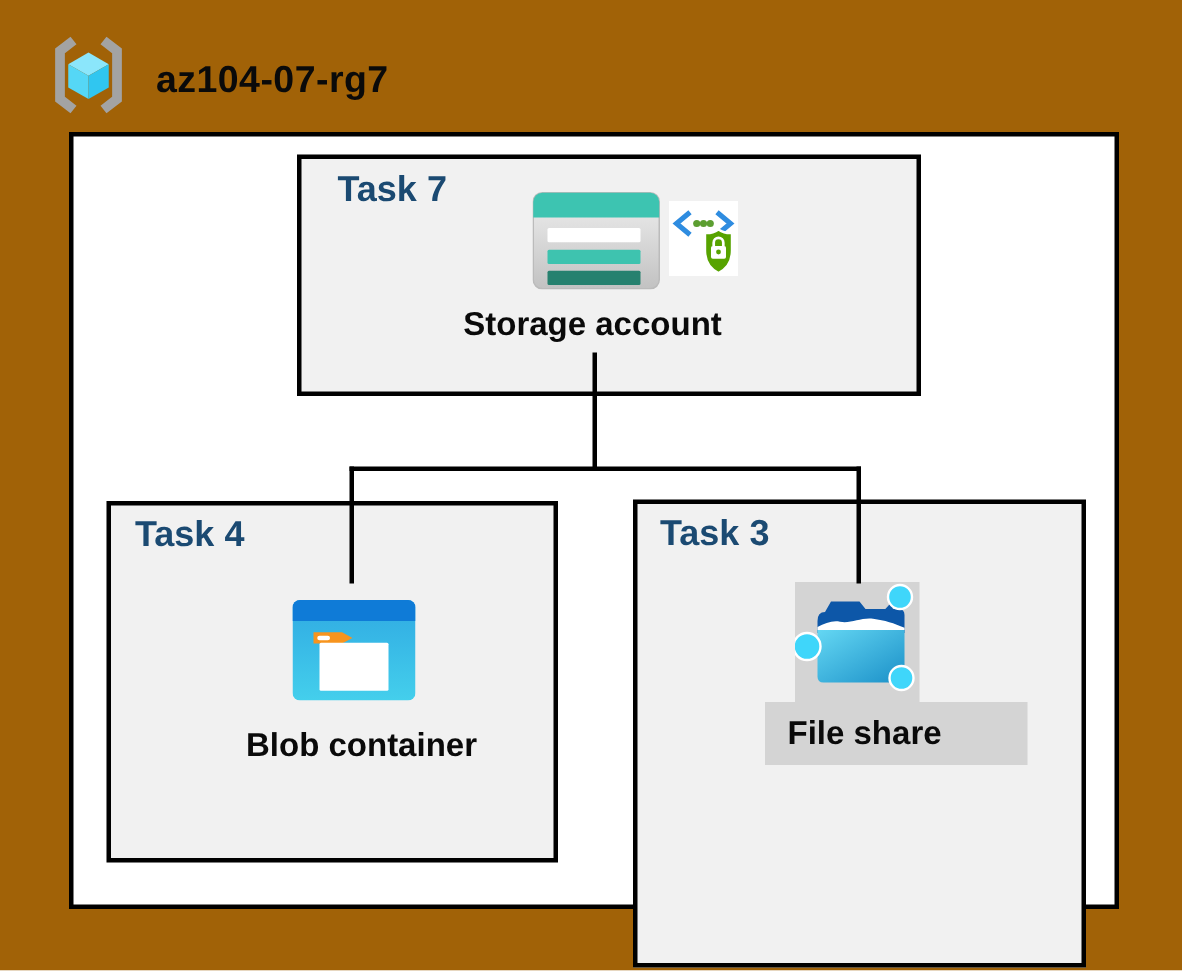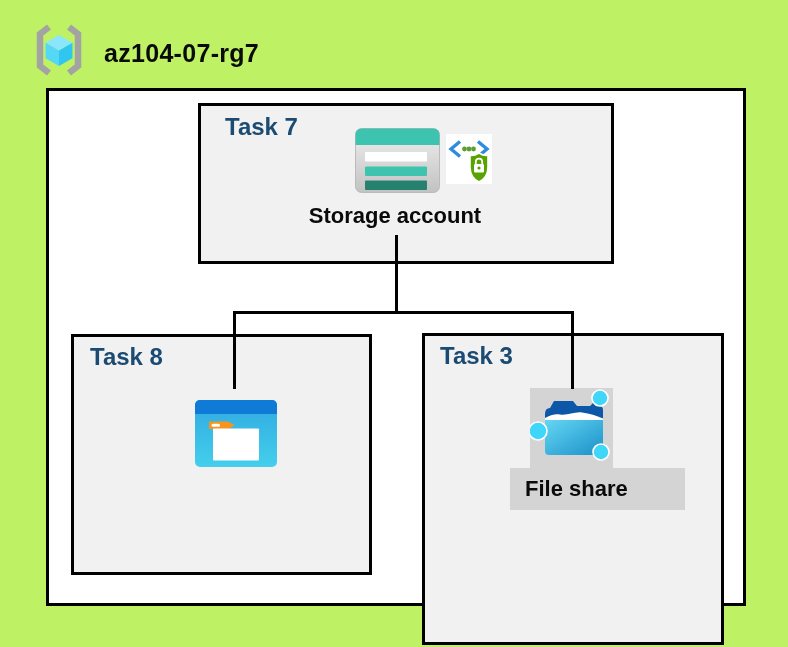--- a/index.html
+++ b/index.html
@@ -1,17 +1,17 @@
 <!DOCTYPE html>
 <html><head>
 <meta charset="utf-8">
 <style>
   html,body{margin:0;padding:0;background:#ffffff;}
   .canvas{
-    position:relative;width:788px;height:647px;background:#bef264;overflow:hidden;
+    position:relative;width:788px;height:647px;background:#a16207;overflow:hidden;
     font-family:"Liberation Sans", sans-serif;
   }
   
   .rg-icon{position:absolute;left:31px;top:23px;width:56px;height:54px;}
   .rg-title{
     position:absolute;left:104px;top:36px;height:34px;line-height:34px;
     font-size:25px;font-weight:700;color:#0a0a0a;letter-spacing:.3px;
   }
   
   .rg-boundary{
@@ -108,41 +108,42 @@
       <path d="M33 19 C36 21 39.5 21.6 42 21.4 L42 33 C42 41 38 45.5 33 48 C28 45.5 24 41 24 33 L24 21.4 C26.5 21.6 30 21 33 19 Z" fill="#57a300" stroke="#ffffff" stroke-width="1.6"></path>
       <path d="M29.8 30 L29.8 27.8 A3.2 3.2 0 0 1 36.2 27.8 L36.2 30" stroke="#ffffff" stroke-width="1.8" fill="none"></path>
       <rect x="28" y="30" width="10" height="8.5" rx="1.2" fill="#ffffff"></rect>
       <circle cx="33" cy="34" r="1.6" fill="#57a300"></circle>
     </svg>
 
     <div class="item-label" id="storage-label">Storage account</div>
   </div>
 
   <div class="task-box" id="task2">
-    <div class="task-label">Task 8</div>
+    <div class="task-label">Task 4</div>
 
     <svg id="blob-icon" viewBox="0 0 82 67" aria-hidden="true">
       <defs>
         <linearGradient id="blobBody" x1="0" y1="0" x2="0" y2="1">
           <stop offset="0" stop-color="#2fa9e2"></stop>
             <stop offset="1" stop-color="#44cfec"></stop>
         </linearGradient>
         <clipPath id="blobClip">
             <rect x="0" y="0" width="82" height="67" rx="5"></rect>
           </clipPath>
       </defs>
       <g clip-path="url(#blobClip)">
         <rect x="0" y="0" width="82" height="67" fill="url(#blobBody)"></rect>
         <rect x="0" y="0" width="82" height="14" fill="#0f7bd7"></rect>
       </g>
       <path d="M14 21.5 L33 21.5 L40 25.25 L33 29 L14 29 Z" fill="#f7941e"></path>
       <rect x="16.5" y="23.8" width="8.5" height="3" rx="1.5" fill="#ffffff"></rect>
       <rect x="18" y="28.5" width="46" height="32" rx="1" fill="#ffffff"></rect>
     </svg>
 
+    <div class="item-label" id="blob-label">Blob container</div>
   </div>
 
   <div class="task-box" id="task3">
     <div class="task-label">Task 3</div>
 
     <div id="fileshare-hl">
       <svg viewBox="0 0 83 82" aria-hidden="true">
         <defs>
           <linearGradient id="fsBody" x1="0" y1="0" x2="1" y2="1">
             <stop offset="0" stop-color="#64d7f3"></stop>

